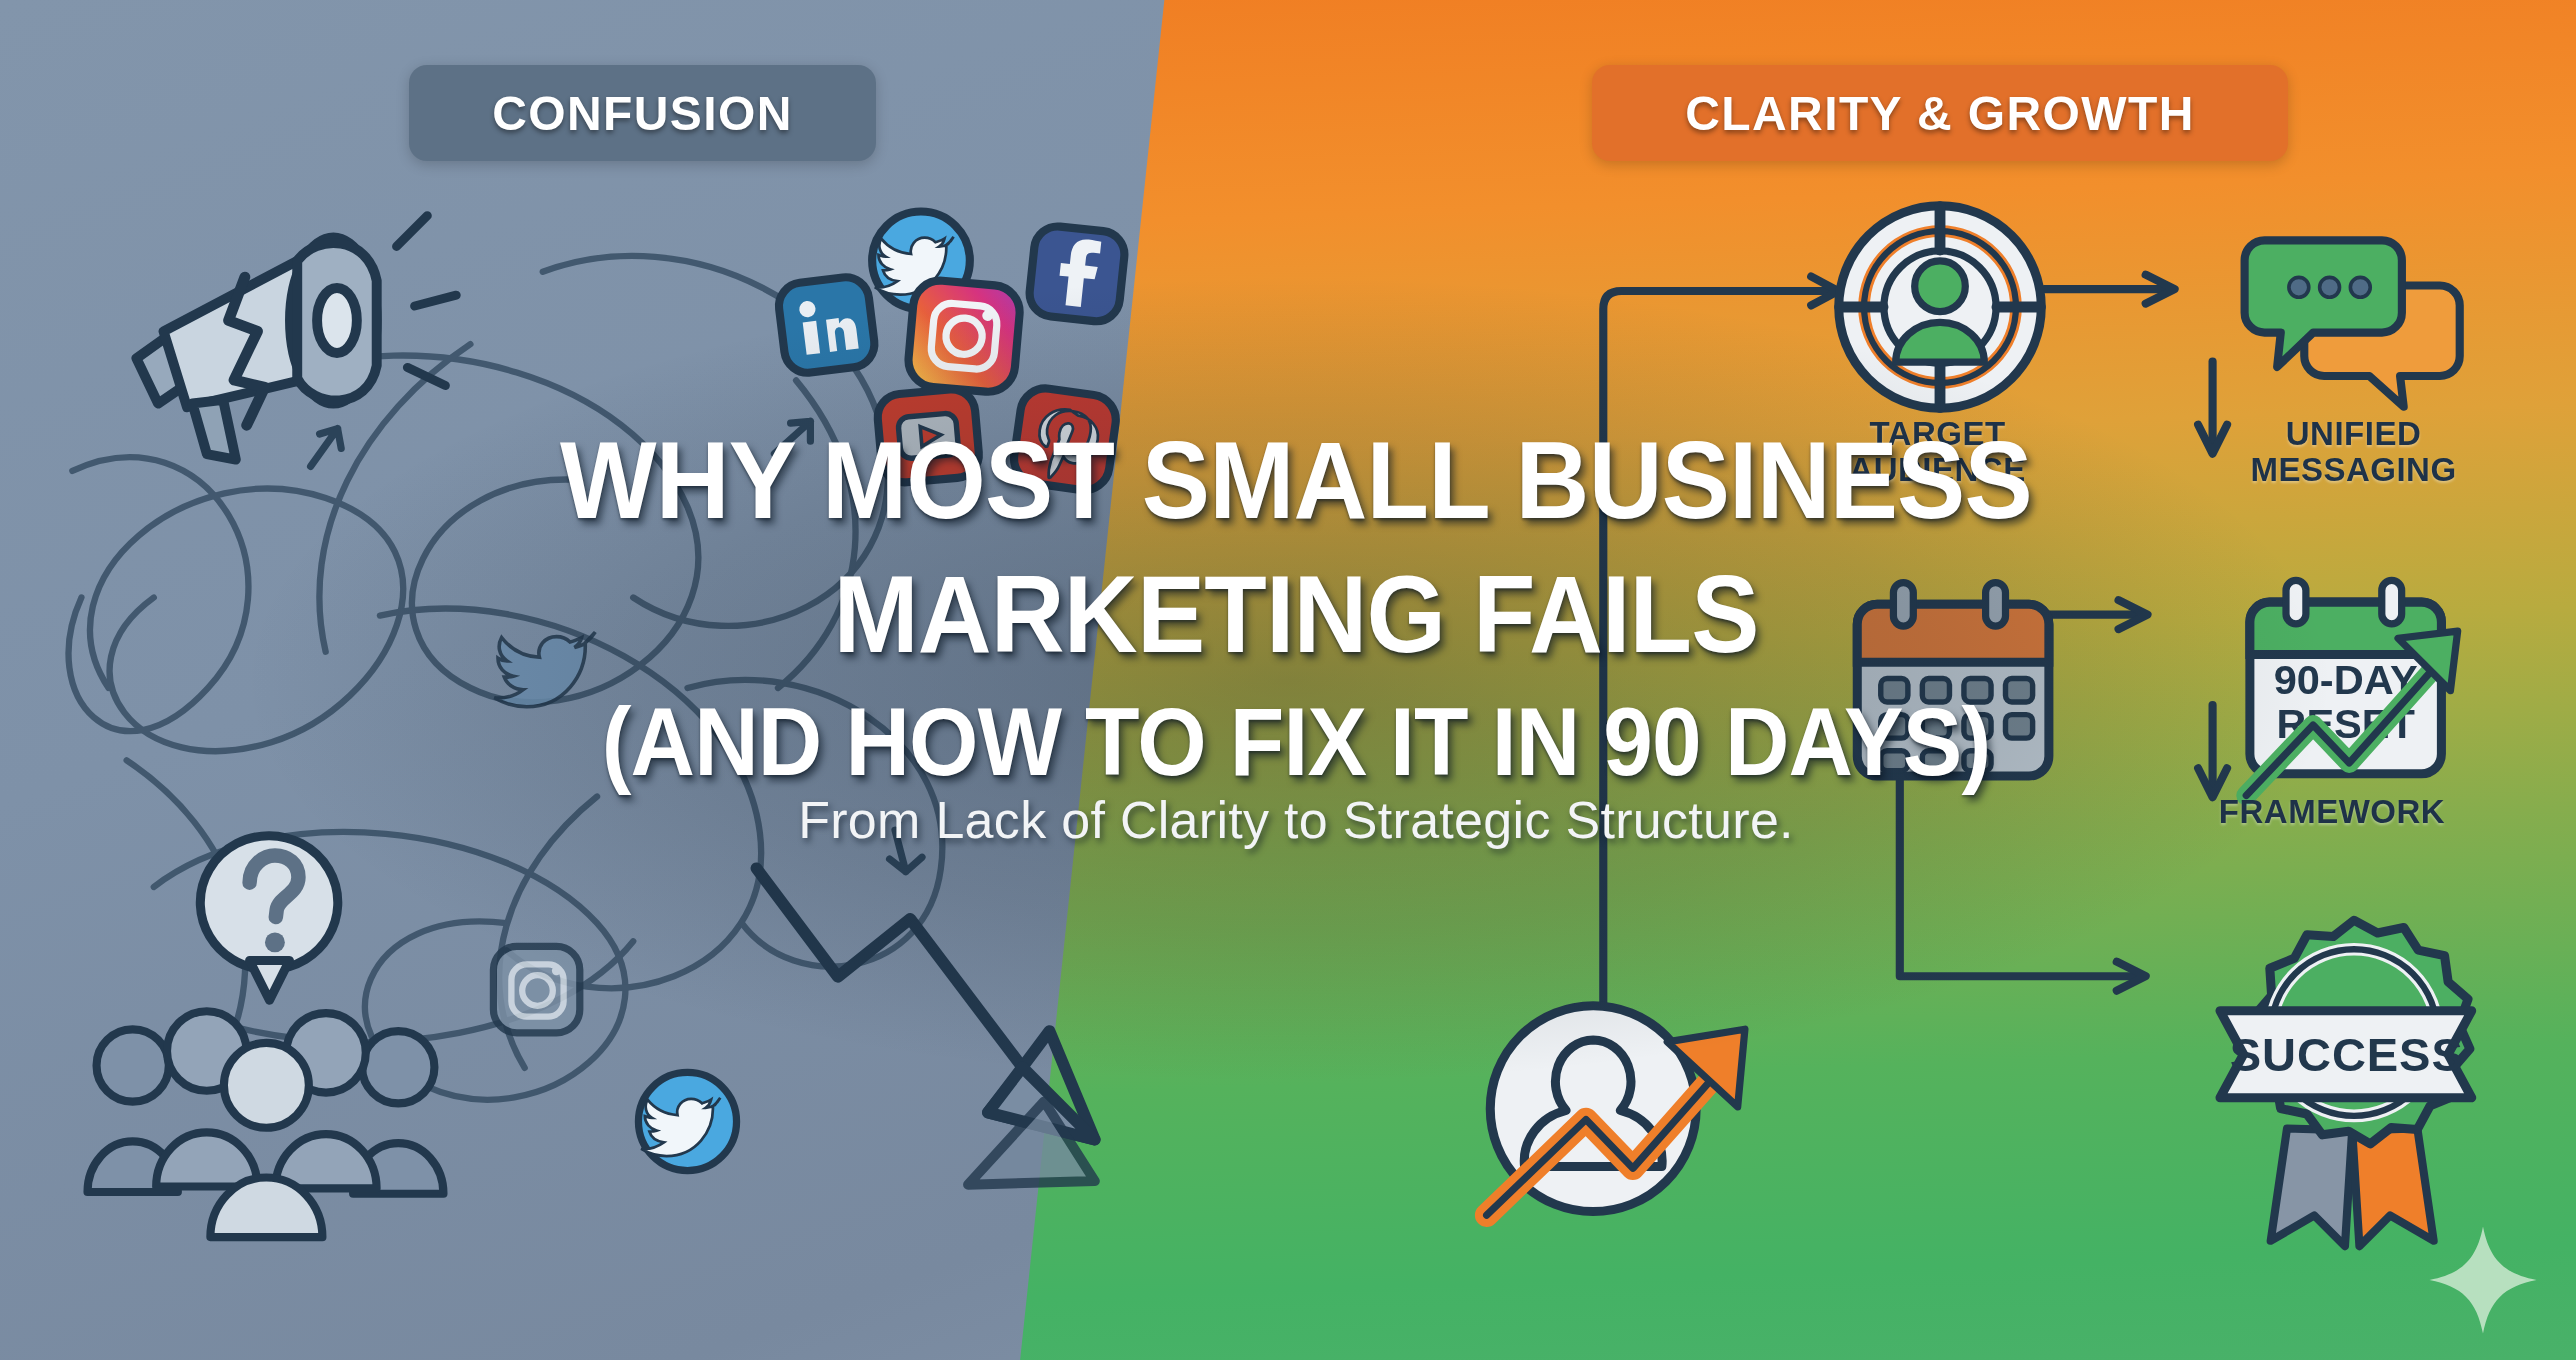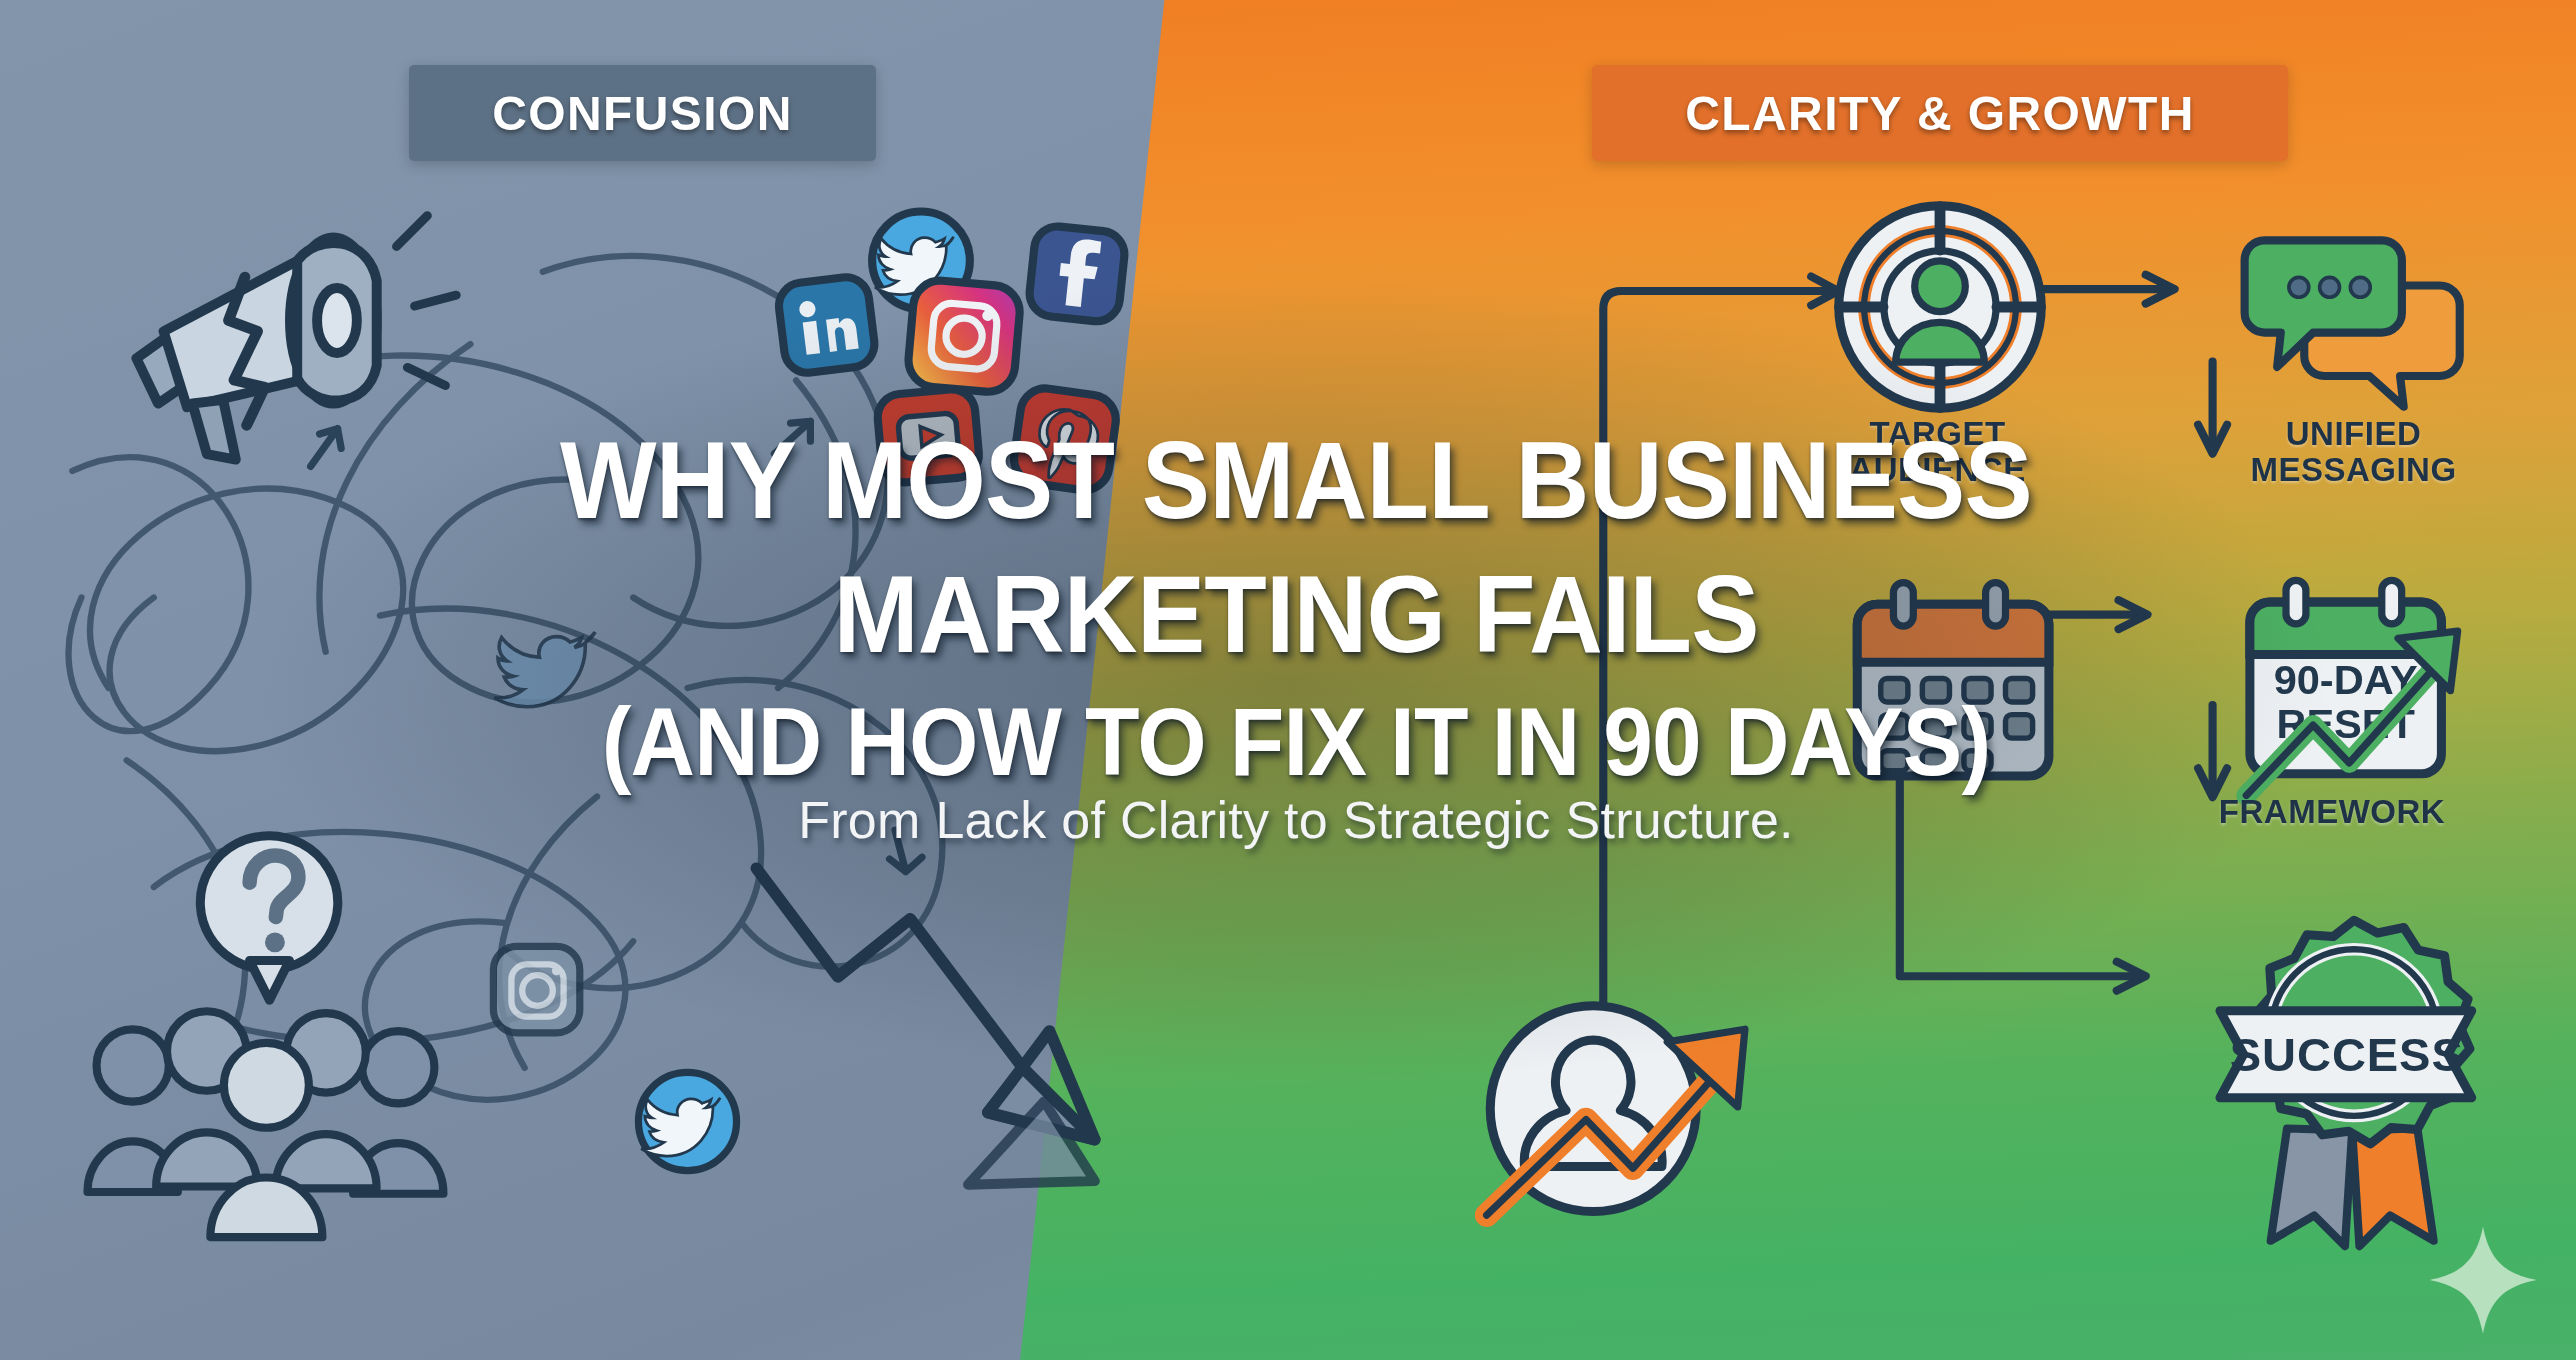--- a/index.html
+++ b/index.html
@@ -21,21 +21,21 @@
   }
   
   #center-veil{
     position:absolute;left:0;top:0;width:100%;height:100%;
     background:radial-gradient(ellipse 52% 38% at 50% 50%, rgba(20,32,46,.30) 0%, rgba(20,32,46,.14) 48%, rgba(20,32,46,0) 78%);
   }
 
   
   .tag{
     position:absolute;display:flex;align-items:center;justify-content:center;
-    border-radius:5px;color:#fff;font-weight:bold;letter-spacing:1.4px;
+    border-radius:18px;color:#fff;font-weight:bold;letter-spacing:1.4px;
     text-shadow:0 2.7px 5.4px rgba(0,0,0,.40);
   }
   #tag-confusion{
     left:409px;top:65px;width:467px;height:96px;font-size:48px;
     background:#5d7186;box-shadow:0 3.6px 12.7px rgba(0,0,0,.18);
   }
   #tag-clarity{
     left:1592px;top:65px;width:696px;height:96px;font-size:48px;
     background:#e2702a;box-shadow:0 3.6px 12.7px rgba(0,0,0,.18);text-align:right;
   }

